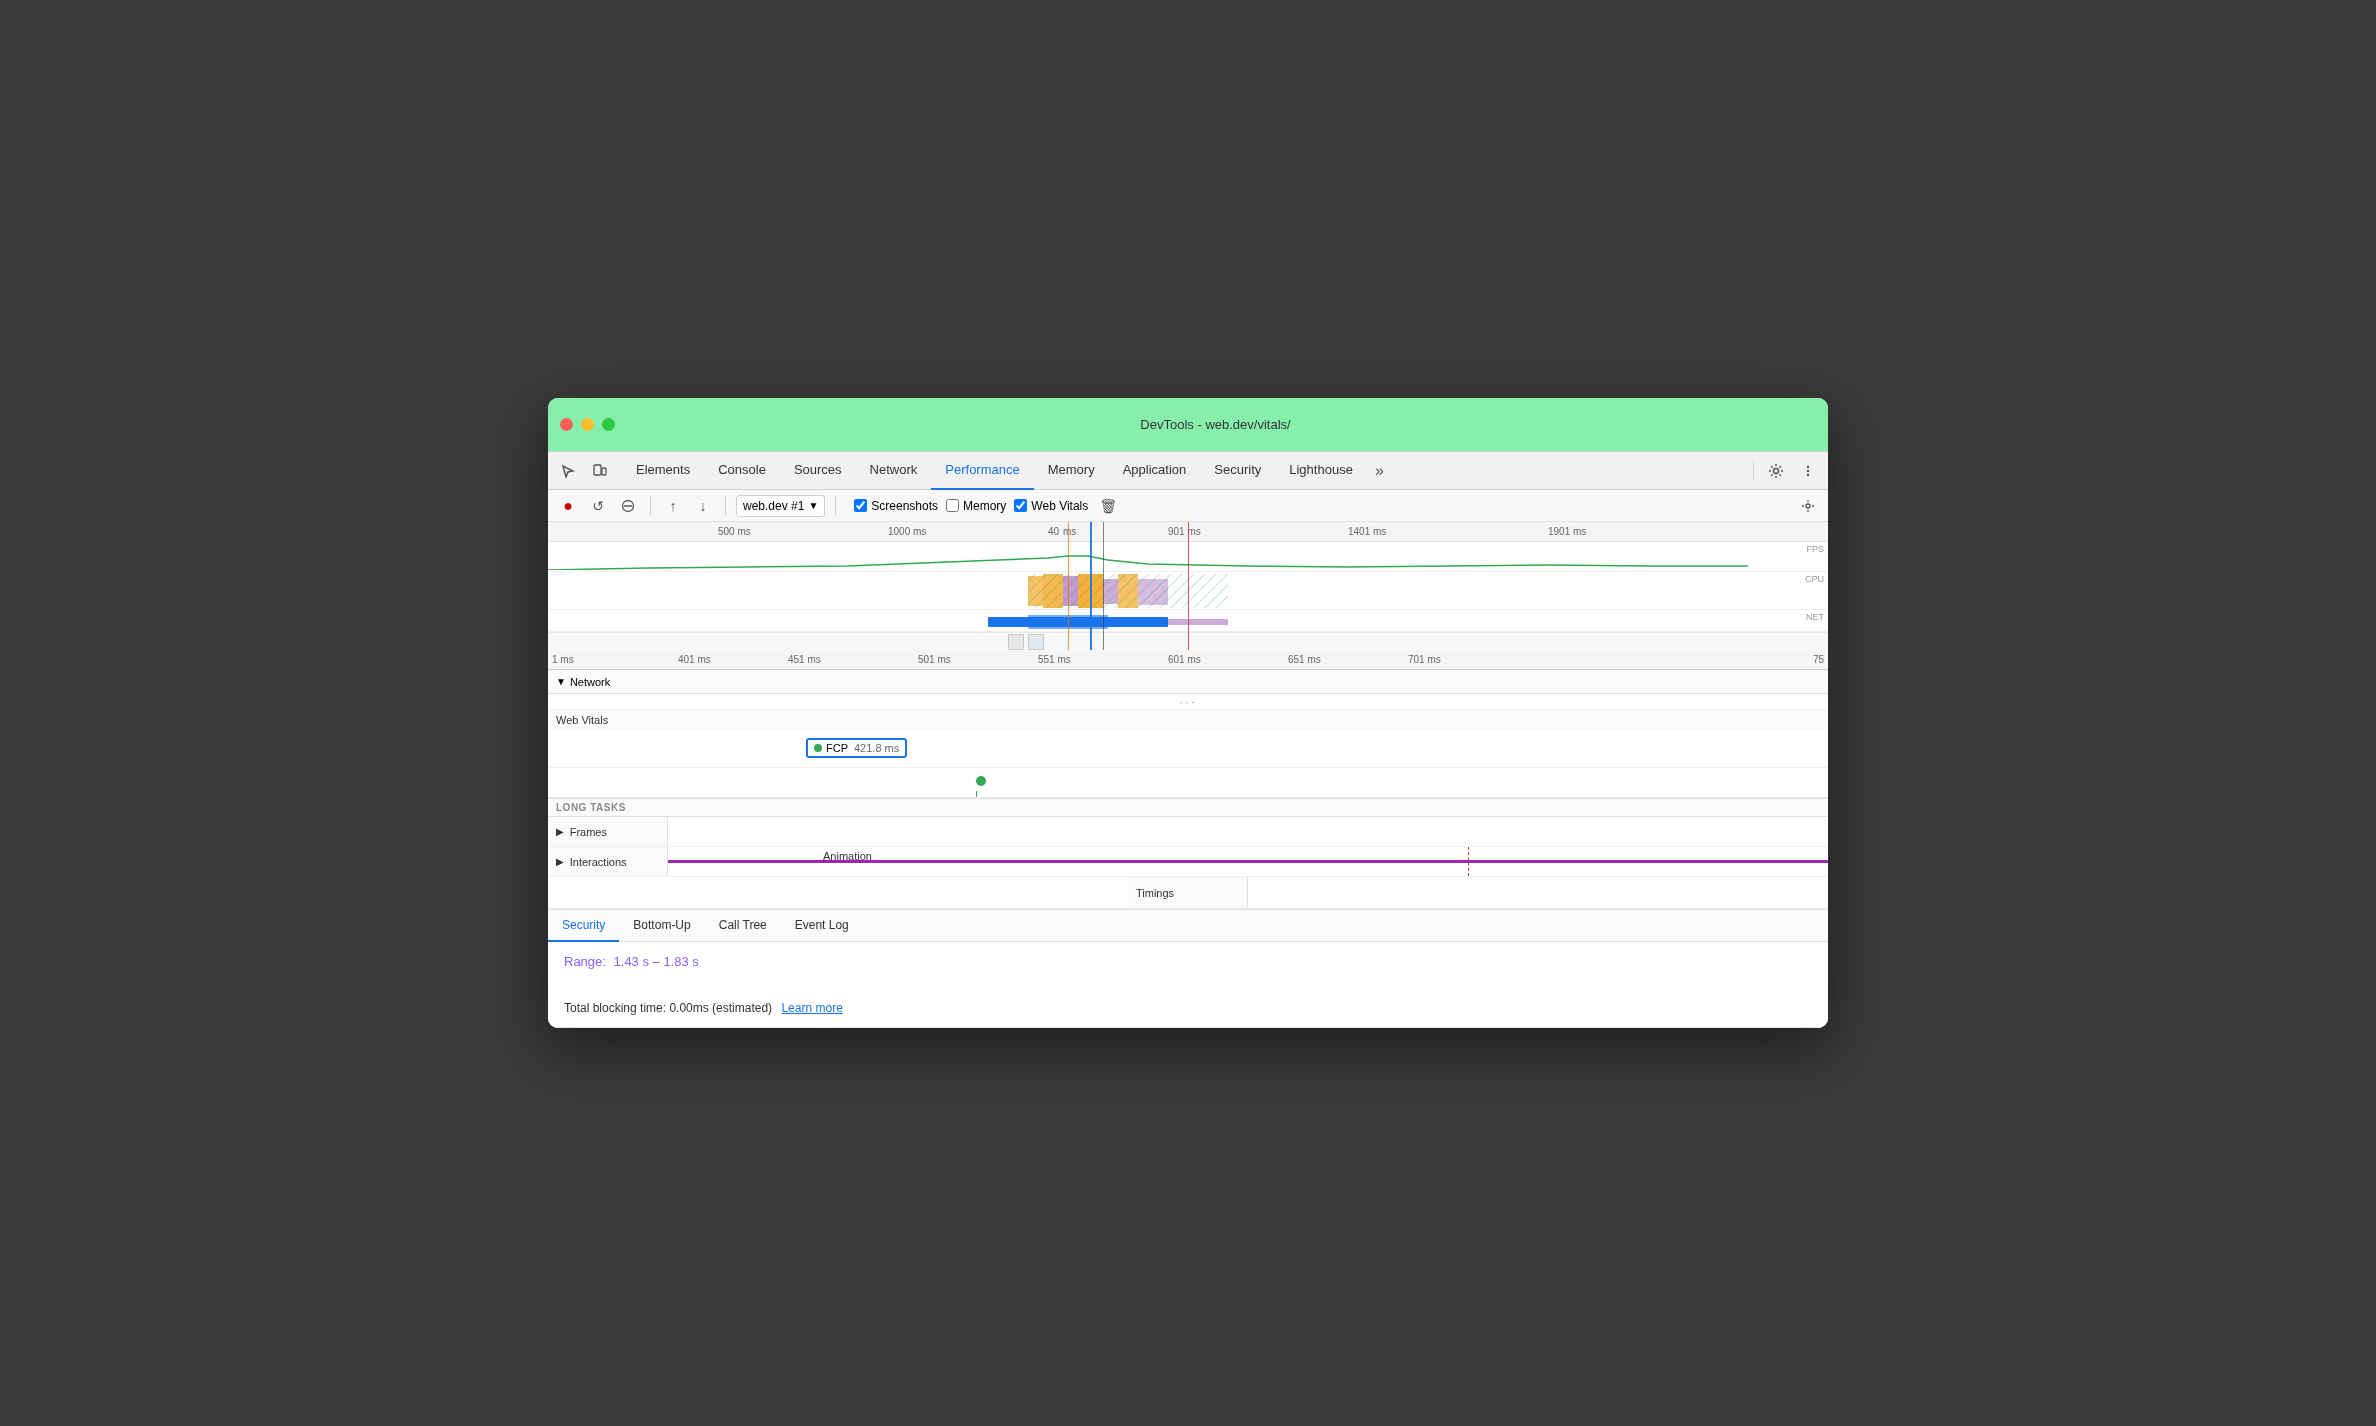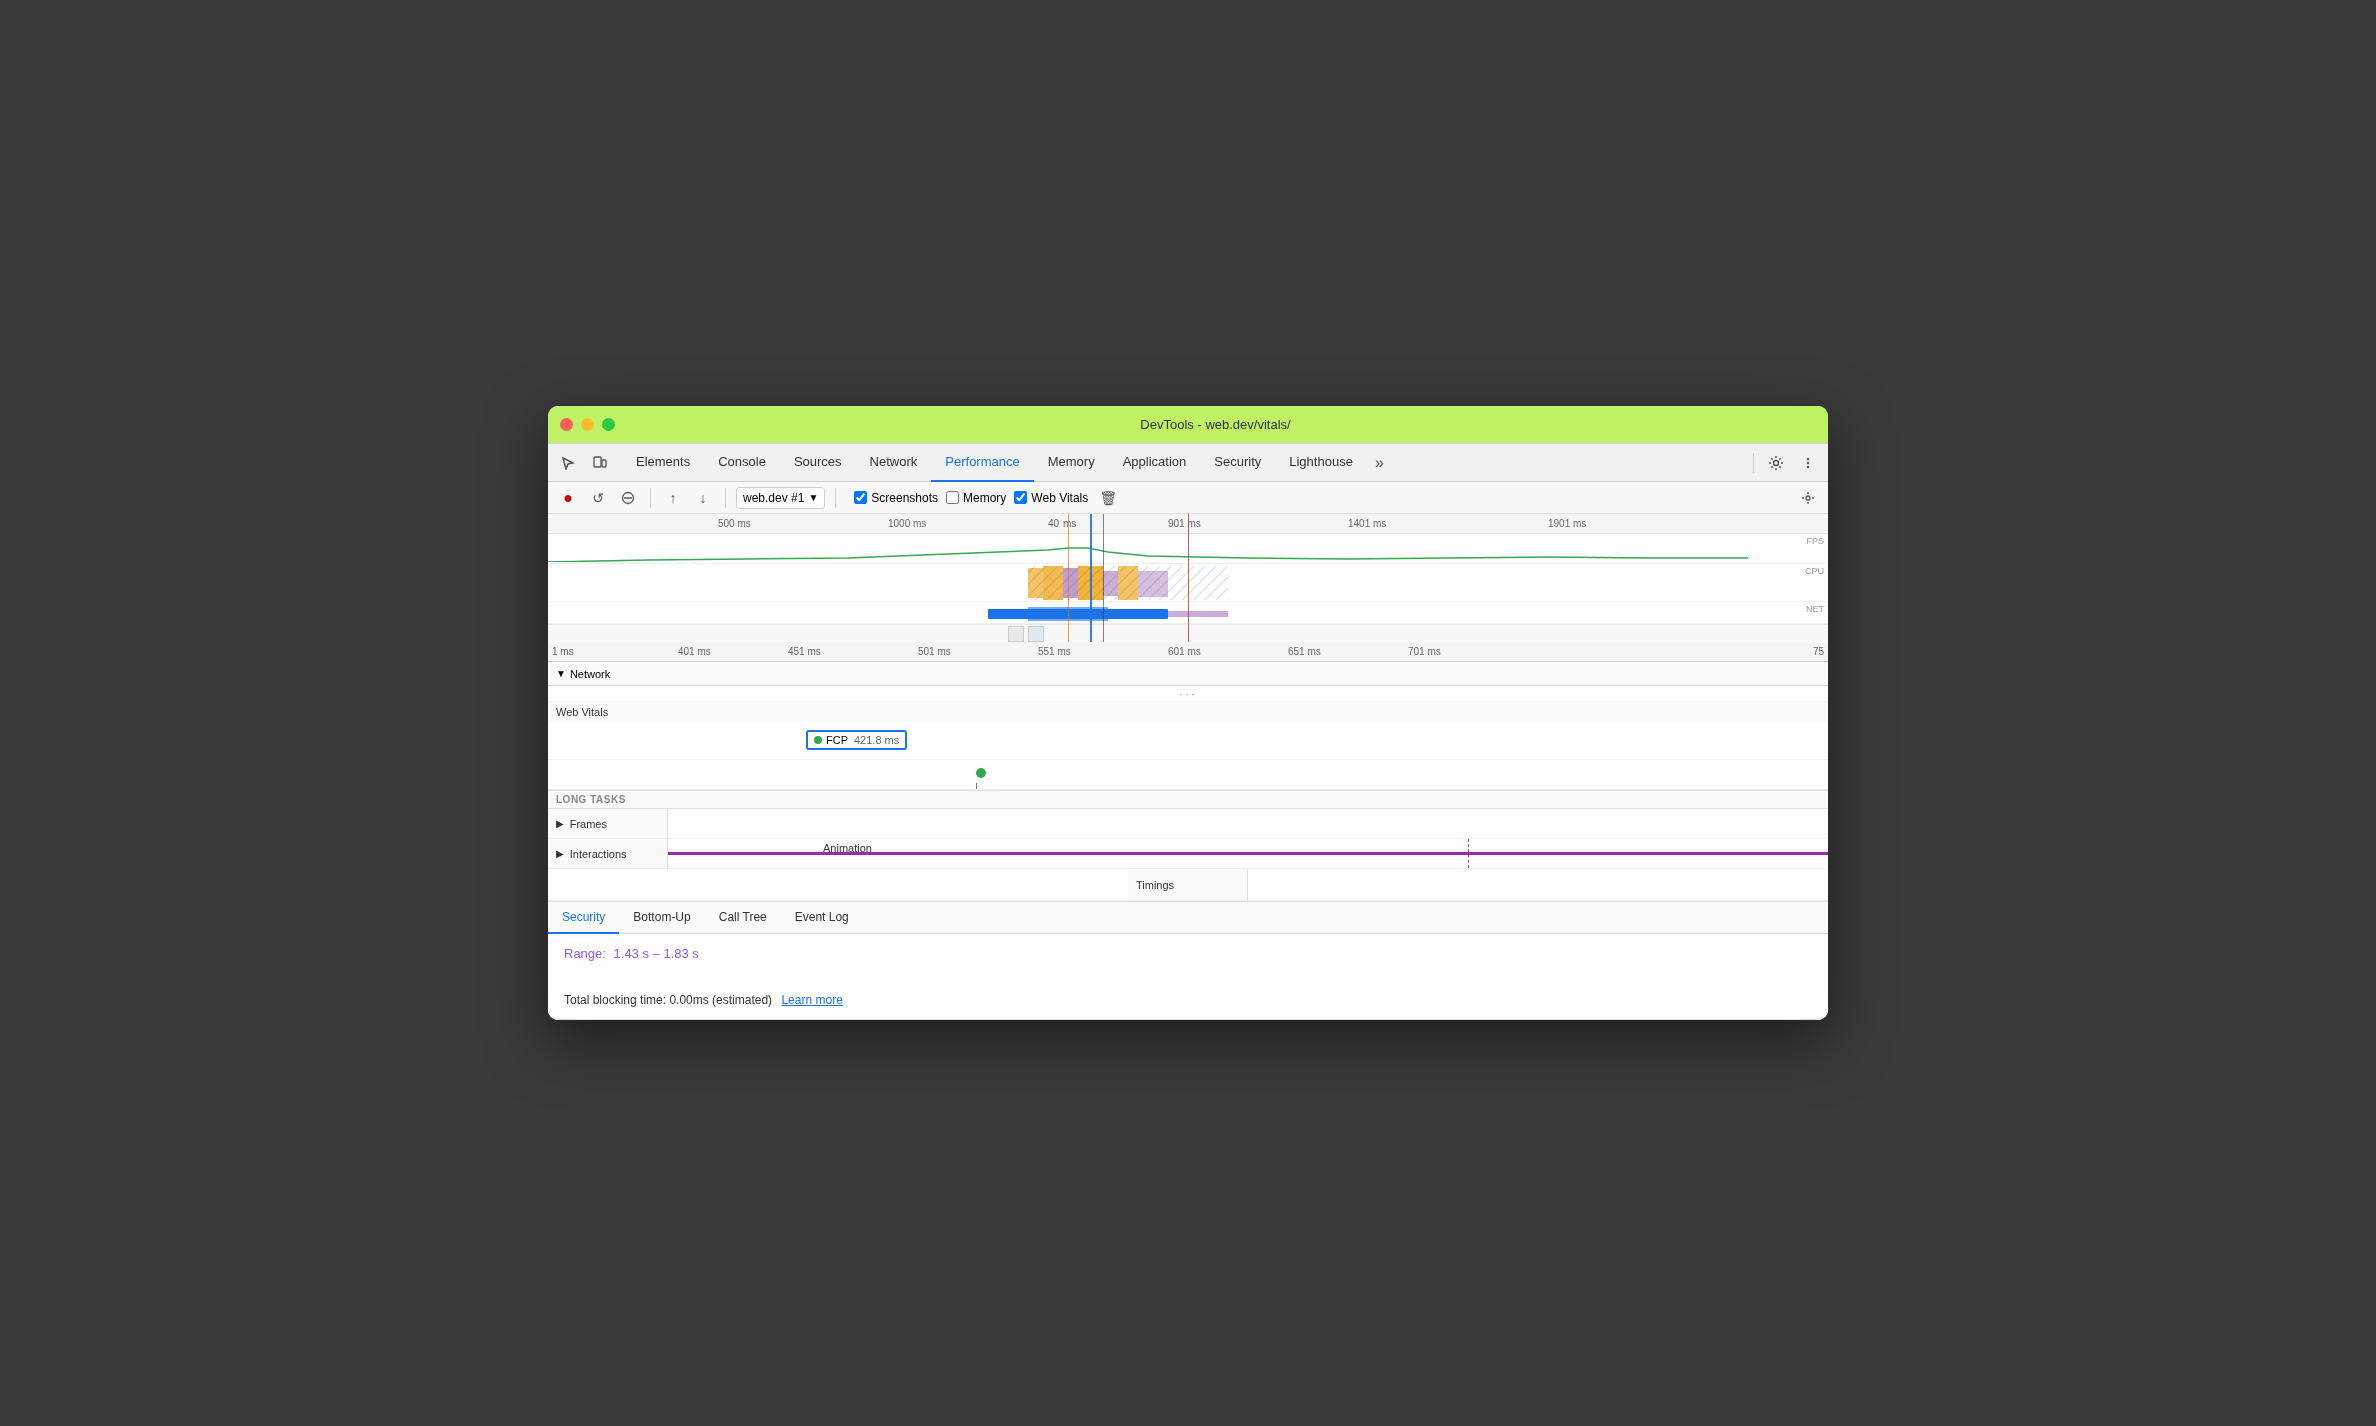--- a/index.html
+++ b/index.html
@@ -12,22 +12,22 @@
       font-family: -apple-system, BlinkMacSystemFont, 'Helvetica Neue', sans-serif;
     }
     .window {
       width: 1280px;
       background: #ffffff;
       border-radius: 10px;
       box-shadow: 0 20px 60px rgba(0,0,0,0.5);
       overflow: hidden;
     }
     .titlebar {
-      background: #bef264;
-      height: 38px;
+      background: #86efac;
+      height: 54px;
       display: flex;
       align-items: center;
       padding: 0 12px;
       border-bottom: 1px solid #d0d0d0;
       justify-content: space-between;
     }
     .traffic-lights {
       display: flex;
       gap: 8px;
     }

